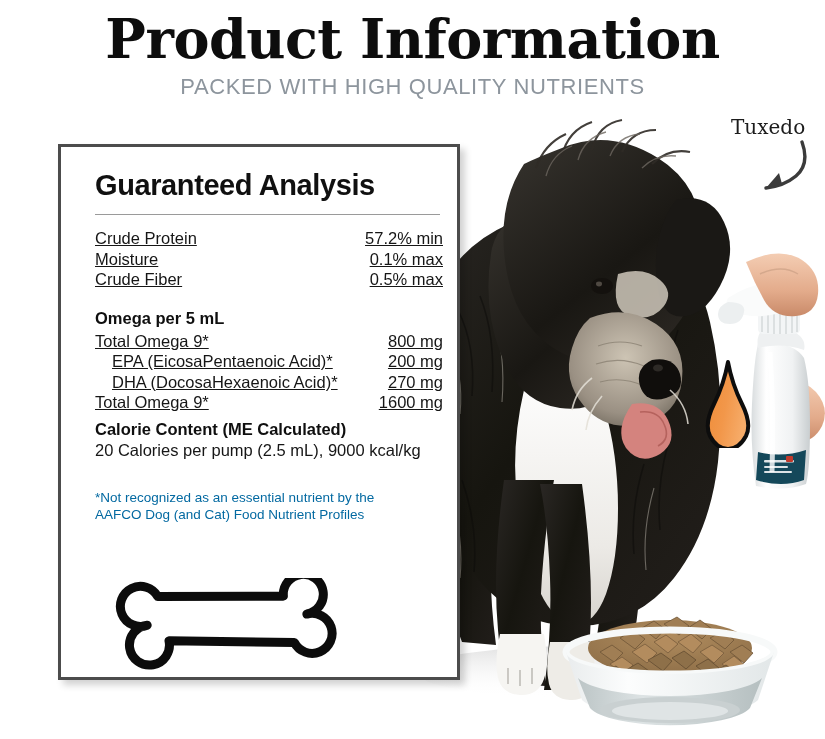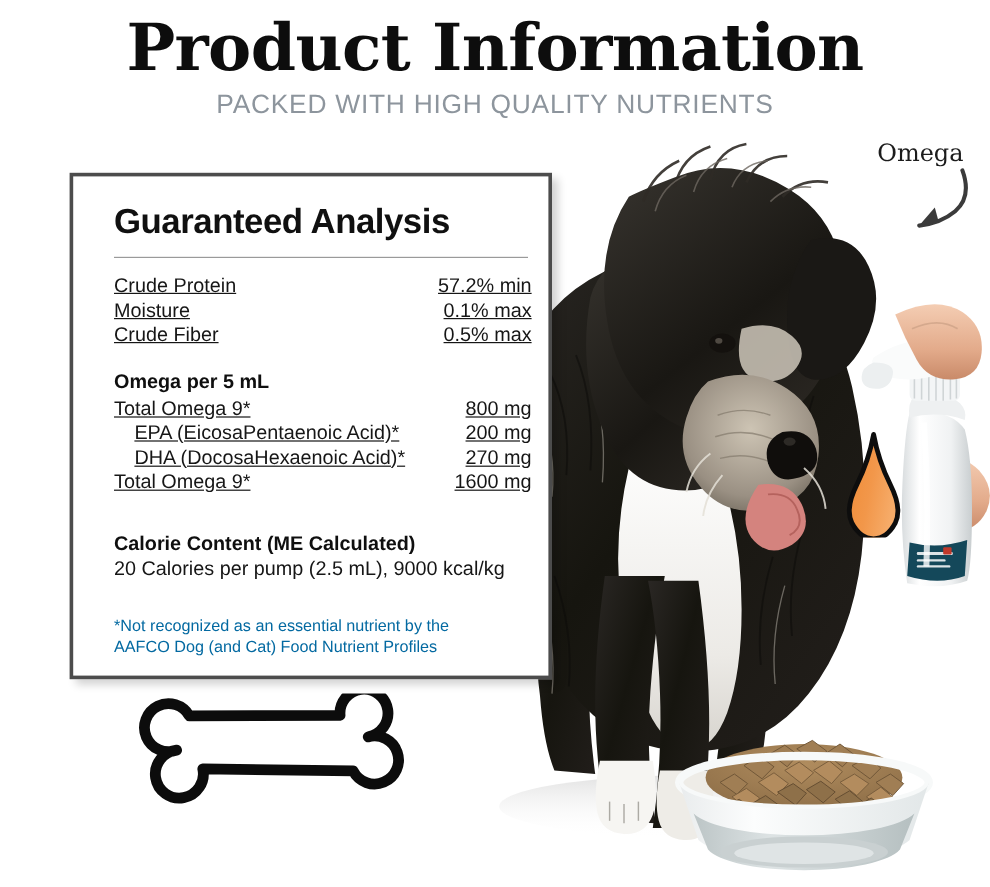--- a/index.html
+++ b/index.html
@@ -49,21 +49,21 @@
     margin: 4px 0 0 0;
     text-align: center;
   }
 
   
   .panel {
     position: absolute;
     left: 58px;
     top: 144px;
     width: 402px;
-    height: 422px;
+    height: 536px;
     background: #ffffff;
     border: 3px solid #4c4c4c;
     box-sizing: border-box;
     box-shadow: 5px 5px 7px rgba(0,0,0,0.18);
     z-index: 3;
   }
   .panel-inner {
     position: absolute;
     left: 34px;
     top: 20px;
@@ -103,21 +103,21 @@
   .row.indent .label { padding-left: 17px; text-align: right; }
 
   .section-head {
     font-weight: bold;
     font-size: 16.5px;
     line-height: 21px;
     color: #0f0f0f;
     margin-top: 18px;
   }
 
-  .calorie-block { margin-top: 30px; }
+  .calorie-block { margin-top: 6px; }
   .calorie-title {
     font-weight: bold;
     font-size: 16.5px;
     line-height: 21px;
     color: #0f0f0f;
   }
   .calorie-text {
     font-size: 16.5px;
     line-height: 21px;
     color: #161616;
@@ -492,21 +492,21 @@
         <div class="calorie-text">20 Calories per pump (2.5 mL), 9000 kcal/kg</div>
       </div>
 
       <div class="footnote">
         <div>*Not recognized as an essential nutrient by the</div>
         <div>AAFCO Dog (and Cat) Food Nutrient Profiles</div>
       </div>
     </div>
   </div>
 
-  <div class="tuxedo-label">Omega</div>
+  <div class="tuxedo-label">Tuxedo</div>
   <div class="tuxedo-arrow">
     <svg width="62" height="56" viewBox="0 0 62 56" xmlns="http://www.w3.org/2000/svg">
       <path d="M54 4 q8 22 -6 34 q-12 10 -30 12" fill="none" stroke="#3b3b3b" stroke-width="3.4" stroke-linecap="round"></path>
       <path d="M18 50 l16 -4 l-3 -11 z" fill="#3b3b3b"></path>
     </svg>
   </div>
 
   <div class="bone">
     <svg width="232" height="122" viewBox="0 0 232 122" xmlns="http://www.w3.org/2000/svg">
       <g transform="rotate(9 116 61)">

